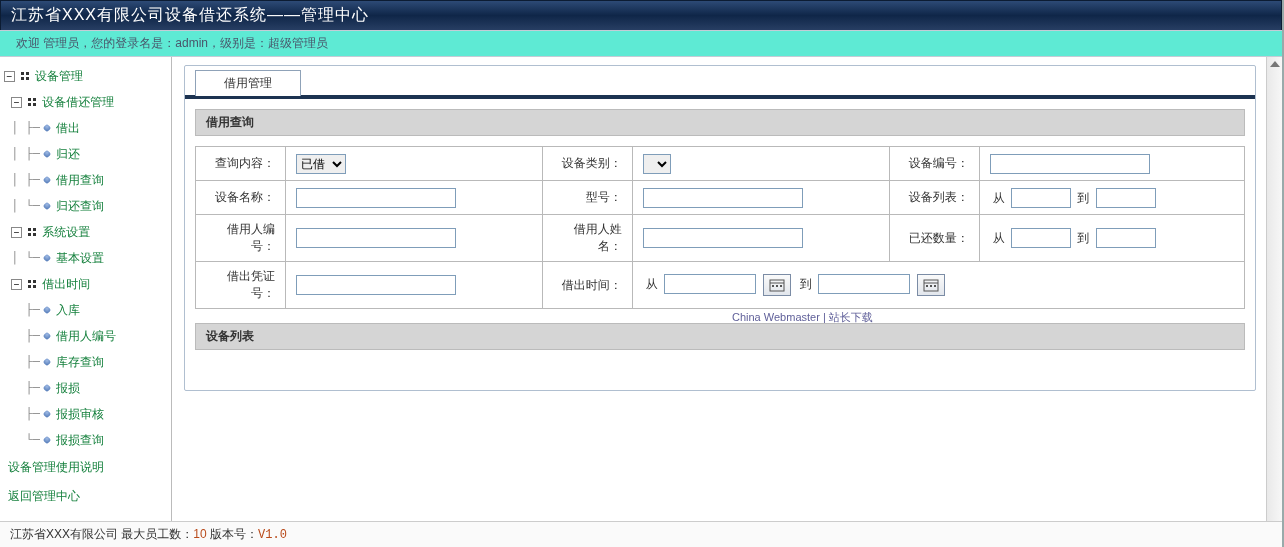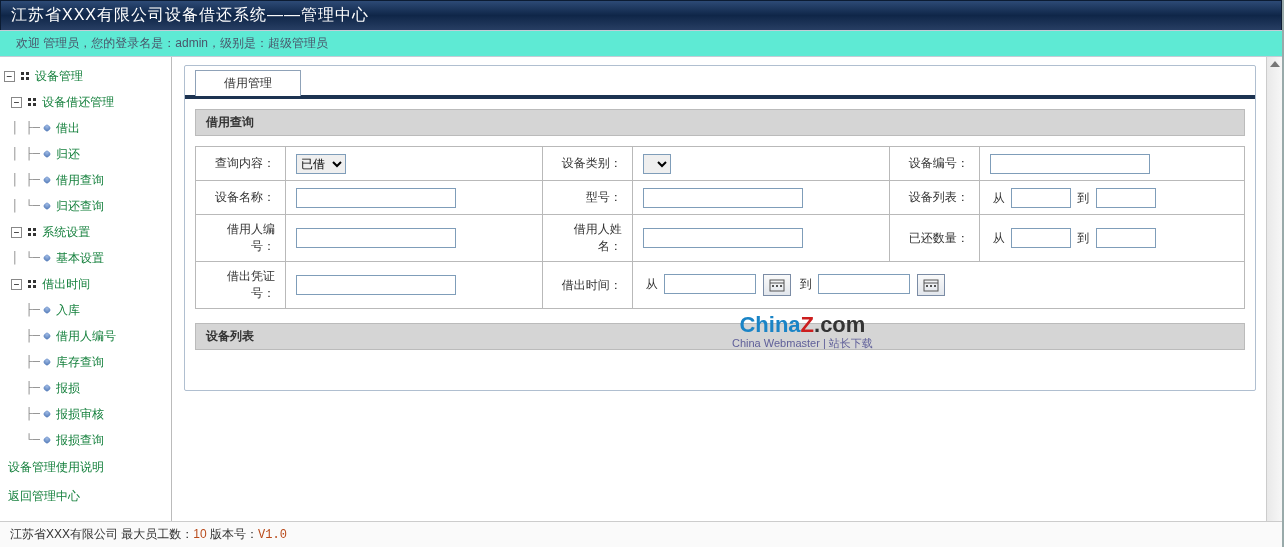--- a/index.html
+++ b/index.html
@@ -291,21 +291,20 @@
           </tbody>
             </table>
 
 
           <div class="section-head mt">设备列表</div>
           <div style="height:30px"></div>
         </div>
       </div>
 
       <div class="watermark">
-        <div class="l1"><span class="c">China</span><span class="red">Z</span><span class="h">.com</span></div>
         <div class="l2">China Webmaster | 站长下载</div>
       </div>
     </div>
 
     <div class="scroll-stub">
       <div class="arrow up"></div>
       <div style="flex:1"></div>
     </div>
   </div>
 

